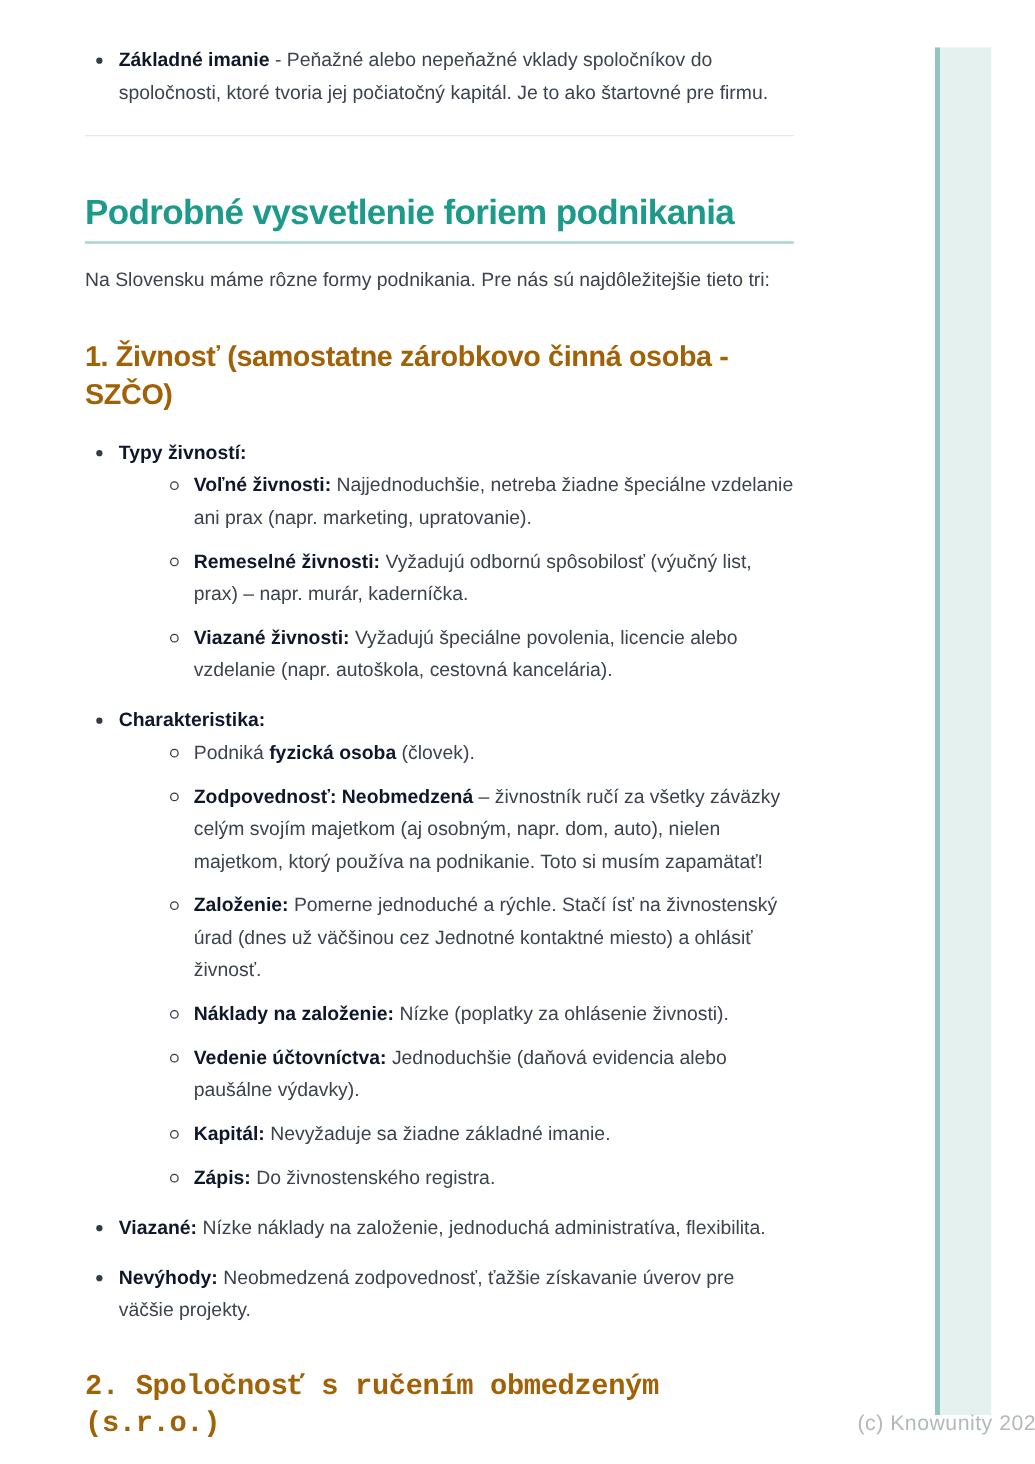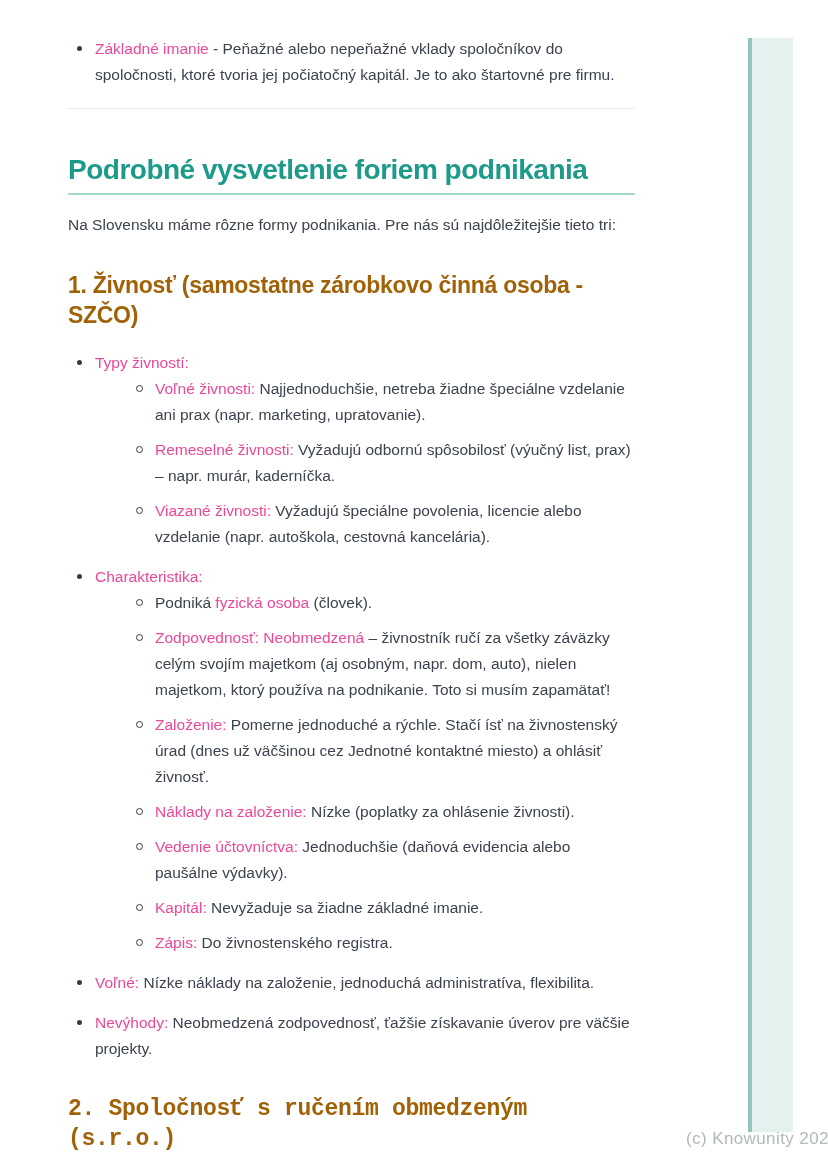--- a/index.html
+++ b/index.html
@@ -34,21 +34,21 @@
     margin-top: 28px;
   }
   .content {
     position: absolute;
     left: 68px;
     top: 36px;
     width: 567px;
     font-size: 15.5px;
     line-height: 26px;
   }
-  .b { font-weight: 400; color: #ec4899; }
+  .b { font-weight: 700; color: #0f172a; }
   ul { margin: 0; padding: 0; list-style: none; }
   .toplist > li {
     position: relative;
     padding-left: 27px;
     margin-bottom: 14px;
   }
   .toplist > li::before {
     content: "";
     position: absolute;
     left: 9px;
@@ -142,21 +142,21 @@
         <li><span>Podniká </span><span class="b">fyzická osoba</span><span> (človek).</span></li>
         <li><span class="b">Zodpovednosť: Neobmedzená</span><span> – živnostník ručí za všetky záväzky celým svojím majetkom (aj osobným, napr. dom, auto), nielen majetkom, ktorý používa na podnikanie. Toto si musím zapamätať!</span></li>
         <li><span class="b">Založenie:</span><span> Pomerne jednoduché a rýchle. Stačí ísť na živnostenský úrad (dnes už väčšinou cez Jednotné kontaktné miesto) a ohlásiť živnosť.</span></li>
         <li><span class="b">Náklady na založenie:</span><span> Nízke (poplatky za ohlásenie živnosti).</span></li>
         <li><span class="b">Vedenie účtovníctva:</span><span> Jednoduchšie (daňová evidencia alebo paušálne výdavky).</span></li>
         <li><span class="b">Kapitál:</span><span> Nevyžaduje sa žiadne základné imanie.</span></li>
         <li><span class="b">Zápis:</span><span> Do živnostenského registra.</span></li>
       </ul>
     </li>
 
-    <li><span class="b">Voľné:</span><span> Nízke náklady na založenie, jednoduchá administratíva, flexibilita.</span></li>
+    <li><span class="b">Viazané:</span><span> Nízke náklady na založenie, jednoduchá administratíva, flexibilita.</span></li>
 
     <li><span class="b">Nevýhody:</span><span> Neobmedzená zodpovednosť, ťažšie získavanie úverov pre väčšie projekty.</span></li>
 
   </ul>
 
   <h2 class="last">2. Spoločnosť s ručením obmedzeným (s.r.o.)</h2>
 
 </main>
 
 </body></html>

